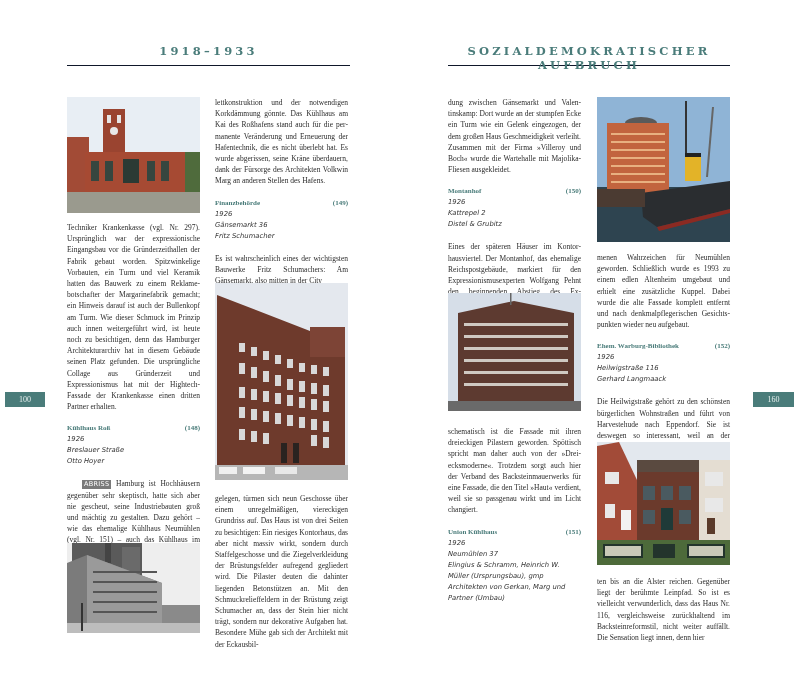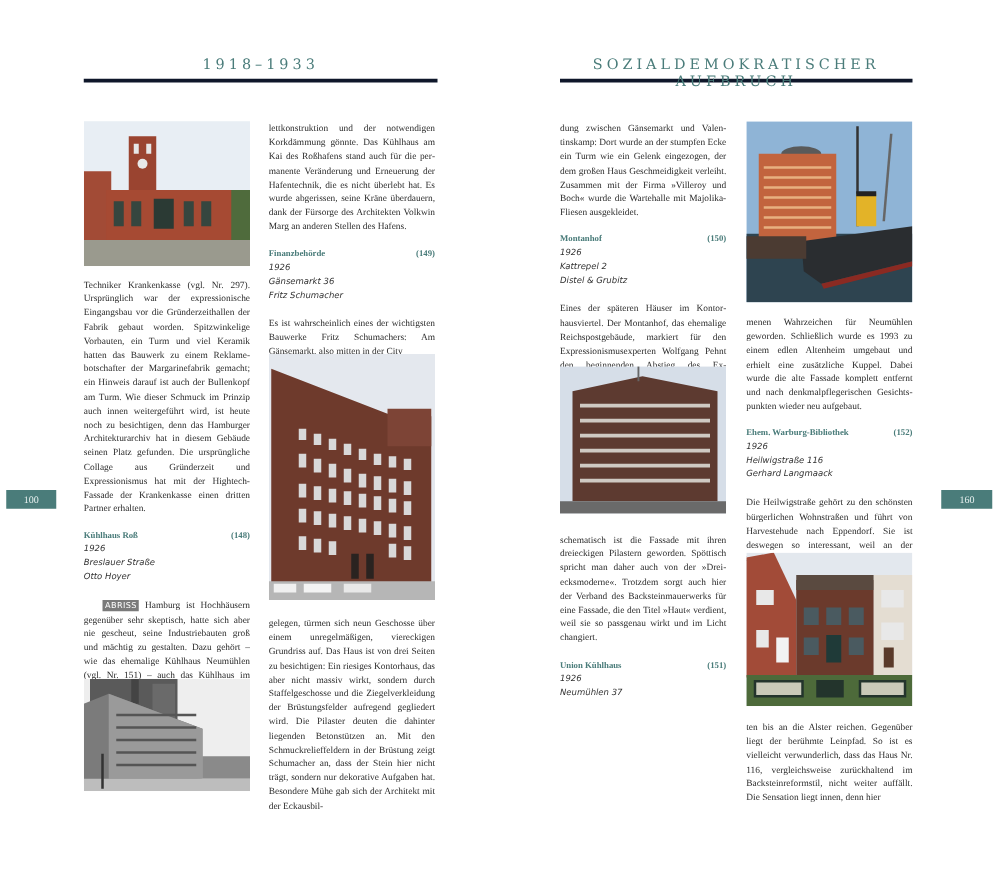--- a/index.html
+++ b/index.html
@@ -1,23 +1,23 @@
 <!DOCTYPE html>
 <html><head>
 <meta charset="utf-8">
 <style>
   * { box-sizing: border-box; margin: 0; padding: 0; }
   html, body { width: 794px; height: 696px; background: #ffffff; overflow: hidden; }
   body { position: relative; font-family: "Liberation Serif", serif; color: #2b2b2b; }
 
   .running-head {
     position: absolute; top: 44px; height: 22px;
-    font-family: "DejaVu Serif", serif; font-weight: normal;
+    font-family: "DejaVu Serif", serif; font-weight: bold;
     font-size: 11.5px; letter-spacing: 3.2px; color: #4a7c7a;
-    text-align: center; border-bottom: 3px solid #0f172a;
+    text-align: center; border-bottom: 1px solid #0f172a;
   }
   .rh-left { left: 67px; width: 283px; }
   .rh-right { left: 448px; width: 282px; }
 
   .col { position: absolute; width: 133px; font-size: 7.5px; line-height: 11.2px; text-align: justify; hyphens: manual; }
   .col p { margin-bottom: 11px; }
   .entry-head { display: flex; justify-content: space-between; font-family: Liberation Serif, serif; font-weight: bold; font-size: 7px; color: #4a7c7a; line-height: 11px; align-items: flex-end; }
   .entry-meta { font-family: "DejaVu Sans", sans-serif; font-style: italic; font-size: 6.8px; line-height: 11px; color: #333; }
   .entry-block { margin-bottom: 11px; }
   .tag { display: inline-block; background: #7a7a7a; color: #fff; font-family: "DejaVu Sans", sans-serif; font-size: 6.5px; padding: 0 2px; line-height: 9px; letter-spacing: 0.3px; margin-left: 15px; }
@@ -197,20 +197,21 @@
 
 <div class="col" style="left:448px; top:426px;">
   <p>schematisch ist die Fassade mit ihren dreieckigen Pilastern geworden. Spöttisch spricht man daher auch von der »Drei­ecksmoderne«. Trotzdem sorgt auch hier der Verband des Backsteinmauerwerks für eine Fassade, die den Titel »Haut« ver­dient, weil sie so passgenau wirkt und im Licht changiert.</p>
   <div class="entry-block">
     <div class="entry-head">
       <span>Union Kühlhaus</span>
       <span>(151)</span>
     </div>
     <div class="entry-meta">1926</div>
     <div class="entry-meta">Neumühlen 37</div>
+    <div class="entry-meta" style="text-align:left;">Elingius &amp; Schramm, Heinrich W. Müller (Ursprungsbau), gmp Architekten von Gerkan, Marg und Partner (Umbau)</div>
   </div>
 </div>
 
 <div class="photo" style="left:597px; top:97px; width:133px; height:145px;">
   <svg viewBox="0 0 133 145" preserveAspectRatio="none">
     <rect width="133" height="145" fill="#8fb4d6"></rect>
     <rect x="0" y="90" width="133" height="55" fill="#2e4450"></rect>
     <ellipse cx="44" cy="26" rx="16" ry="6" fill="#5a5a5a"></ellipse>
     <rect x="10" y="26" width="62" height="74" fill="#c2643e"></rect>
     <g fill="#e8b080">

